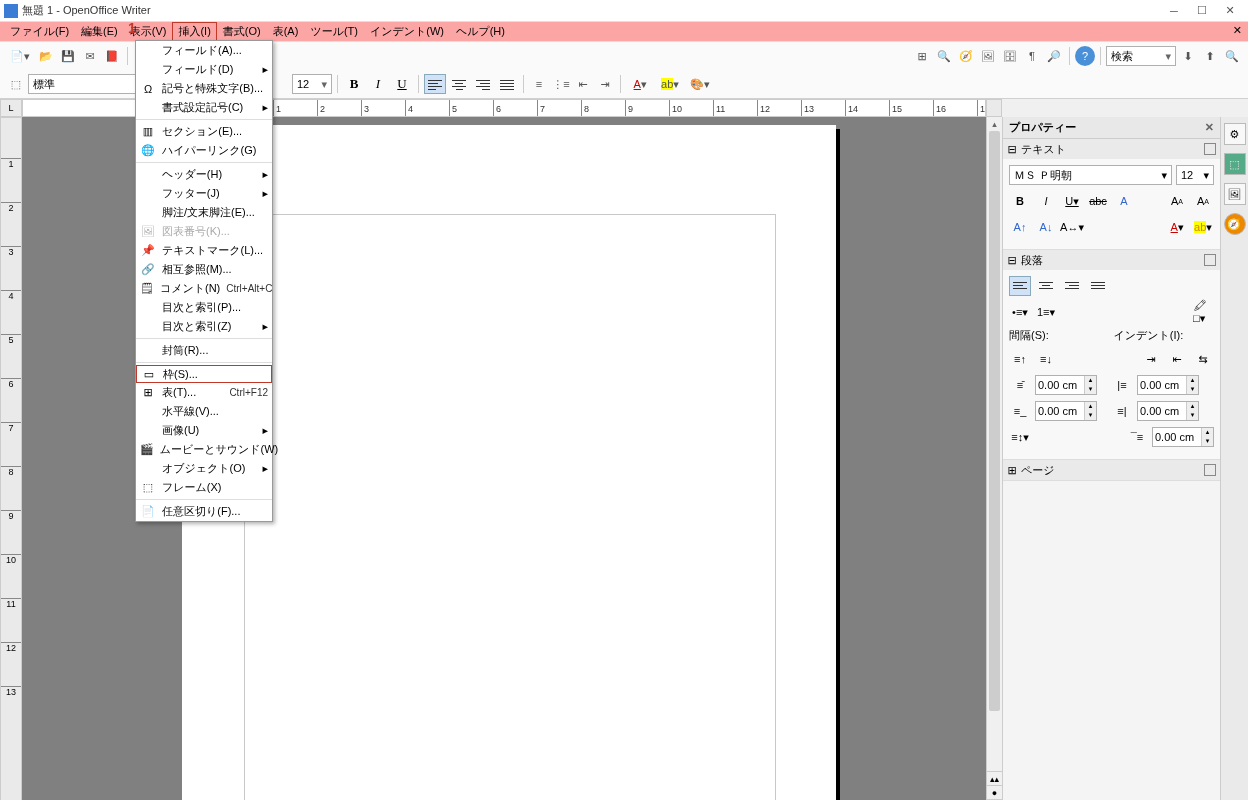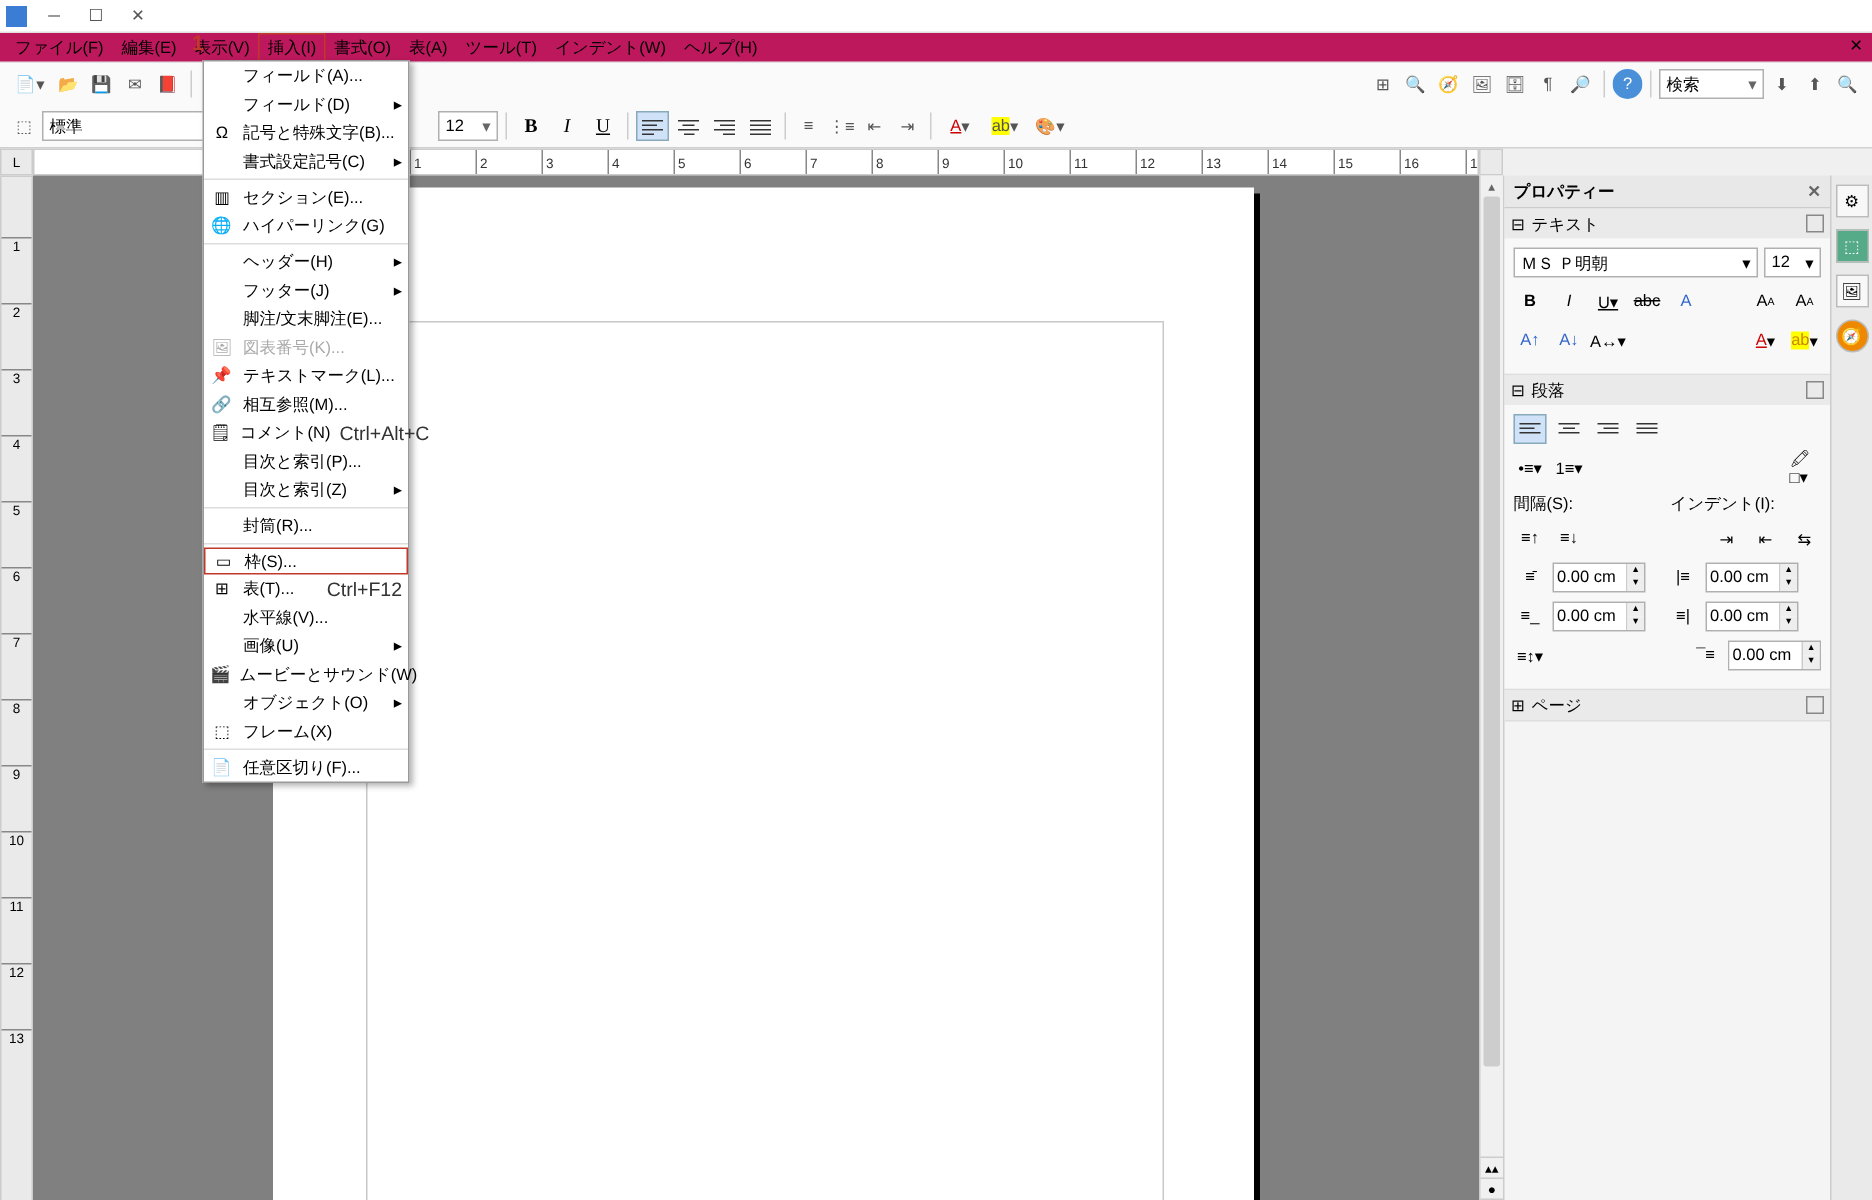--- a/index.html
+++ b/index.html
@@ -1,21 +1,21 @@
 <!DOCTYPE html>
 <html><head>
 <meta charset="utf-8">
 <style>
 *{box-sizing:border-box;margin:0;padding:0;font-family:"MS UI Gothic","Meiryo",sans-serif;font-size:11px;}
 body{background:#f0f0f0;overflow:hidden;width:1248px;height:800px;position:relative;}
 .titlebar{height:22px;background:#fff;display:flex;align-items:center;padding:0 4px;border-bottom:1px solid #e0e0e0;}
 .titlebar .icon{width:14px;height:14px;background:#3b7dd4;margin-right:4px;}
 .titlebar .title{flex:1;color:#333;}
 .titlebar .winbtn{width:28px;height:18px;display:flex;align-items:center;justify-content:center;color:#555;}
-.menubar{height:20px;background:#be185d;display:flex;align-items:center;padding:0 4px;border-bottom:1px solid #e0e0e0;position:relative;}
+.menubar{height:20px;background:#fca5a5;display:flex;align-items:center;padding:0 4px;border-bottom:1px solid #e0e0e0;position:relative;}
 .menubar .mitem{padding:2px 6px;cursor:default;}
 .menubar .mitem.hl{border:1px solid #c0392b;padding:1px 5px;}
 .menubar .close-x{position:absolute;right:6px;top:2px;}
 .callout{position:absolute;color:#c0392b;font-weight:bold;font-size:14px;z-index:50;}
 .toolbars{background:#fafafa;border-bottom:1px solid #d0d0d0;}
 .tb-row{height:28px;display:flex;align-items:center;padding:0 6px;gap:2px;}
 .tb-btn{width:20px;height:20px;border:1px solid transparent;display:flex;align-items:center;justify-content:center;color:#555;}
 .tb-btn.dd{width:28px;}
 .tb-sep{width:1px;height:18px;background:#ccc;margin:0 3px;}
 .tb-combo{height:20px;border:1px solid #b0b0b0;background:#fff;display:flex;align-items:center;padding:0 4px;}
@@ -62,31 +62,32 @@
 .spinner{display:flex;height:20px;border:1px solid #b0b0b0;background:#fff;}
 .spinner input{border:none;width:48px;padding:0 2px;font-size:11px;}
 .spinner .spins{width:12px;display:flex;flex-direction:column;border-left:1px solid #ccc;}
 .spinner .spins div{flex:1;font-size:7px;text-align:center;line-height:8px;background:#eee;}
 .side-tabs{width:28px;background:#eaeaea;border-left:1px solid #ccc;display:flex;flex-direction:column;align-items:center;padding-top:6px;gap:8px;}
 .side-tab-btn{width:22px;height:22px;border:1px solid #bbb;background:#f8f8f8;display:flex;align-items:center;justify-content:center;}
 .dropdown{position:absolute;left:135px;top:40px;width:138px;background:#fff;border:1px solid #999;box-shadow:2px 2px 4px rgba(0,0,0,0.3);z-index:100;}
 .dd-item{height:19px;display:flex;align-items:center;padding:0 4px;gap:6px;}
 .dd-item .ico{width:16px;height:16px;display:flex;align-items:center;justify-content:center;}
 .dd-item .lbl{flex:1;white-space:nowrap;}
-.dd-item .sub{color:#333;font-size:13px;}
+.dd-item .sub{color:#333;font-size:10px;}
 .dd-item .arrow{width:10px;text-align:right;}
 .dd-item.hl{border:1px solid #c0392b;height:18px;}
 .dd-item.disabled{color:#aaa;}
 .dd-sep{height:1px;background:#ddd;margin:2px 0;}
 </style>
 </head>
 <body>
 
 <div class="titlebar">
   <div class="icon"></div>
+  <div class="title">無題 1 - OpenOffice Writer</div>
   <div class="winbtn">─</div>
   <div class="winbtn">☐</div>
   <div class="winbtn">✕</div>
 </div>
 
 <div class="menubar">
   <div class="mitem">ファイル(F)</div>
   <div class="mitem">編集(E)</div>
   <div class="mitem">表示(V)</div>
   <div class="mitem hl">挿入(I)</div>

